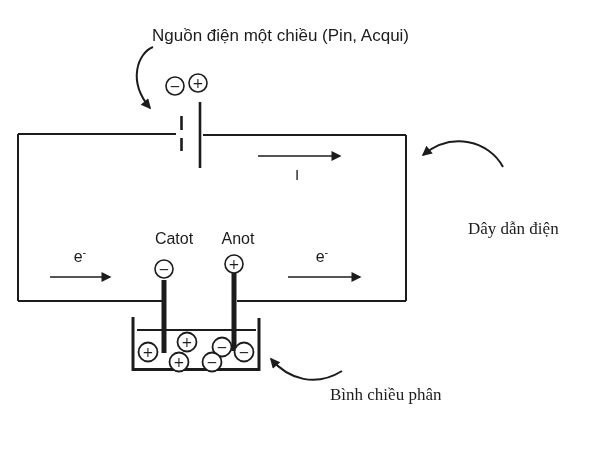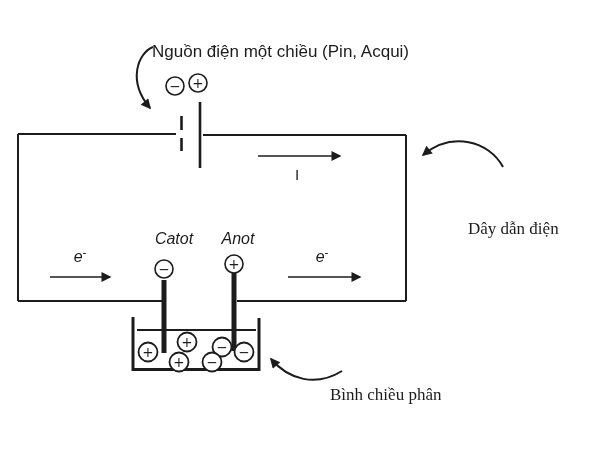--- a/index.html
+++ b/index.html
@@ -15,21 +15,21 @@
   .curve{stroke:#1c1c1c;stroke-width:2;fill:none;}
   .bar{stroke:#1c1c1c;stroke-width:5;fill:none;}
   .tankwall{stroke:#1c1c1c;stroke-width:3;fill:none;}
   .liquid{stroke:#1c1c1c;stroke-width:2;fill:none;}
   .term{fill:#ffffff;stroke:#1c1c1c;stroke-width:1.6;}
   .ion{fill:#ffffff;stroke:#1c1c1c;stroke-width:1.8;}
   .sign{font:13.5px "DejaVu Sans", sans-serif;fill:#1c1c1c;text-anchor:middle;}
   .lbl{position:absolute;white-space:nowrap;line-height:1.1;}
   .serif{font-family:Liberation Serif, serif;font-size:17px;margin-top:42px;}
   .sans17{font-size:17px;}
-  .sans16{font-size:16px;font-style:italic;}
+  .sans16{font-size:16px;}
   .center{transform:translateX(-50%);}
   .electron sup{font-size:11px;}
   .current-lbl{font-size:15px;}
 </style>
 </head>
 <body>
 
 <div id="stage">
 
   <svg width="600" height="450" viewBox="0 0 600 450">
@@ -102,21 +102,21 @@
           <circle class="ion" cx="212" cy="362" r="9.5"></circle>
           <text class="sign" x="212" y="366.6">−</text>
         </g>
         <g>
           <circle class="ion" cx="244" cy="352" r="9.5"></circle>
           <text class="sign" x="244" y="356.6">−</text>
         </g>
       </g>
   </svg>
 
-  <div class="lbl sans17" style="left:152px;top:43px;">Nguồn điện một chiều (Pin, Acqui)</div>
+  <div class="lbl sans17" style="left:152px;top:27px;">Nguồn điện một chiều (Pin, Acqui)</div>
 
   <div class="lbl current-lbl center" style="left:297px;top:167px;">I</div>
 
   <div class="lbl sans16 center electron" style="left:80px;top:246px;"><span>e</span><sup>-</sup></div>
 
   <div class="lbl sans16 center electron" style="left:322px;top:246px;"><span>e</span><sup>-</sup></div>
 
   <div class="lbl sans16 center" style="left:174px;top:230px;">Catot</div>
 
   <div class="lbl sans16 center" style="left:238px;top:230px;">Anot</div>

